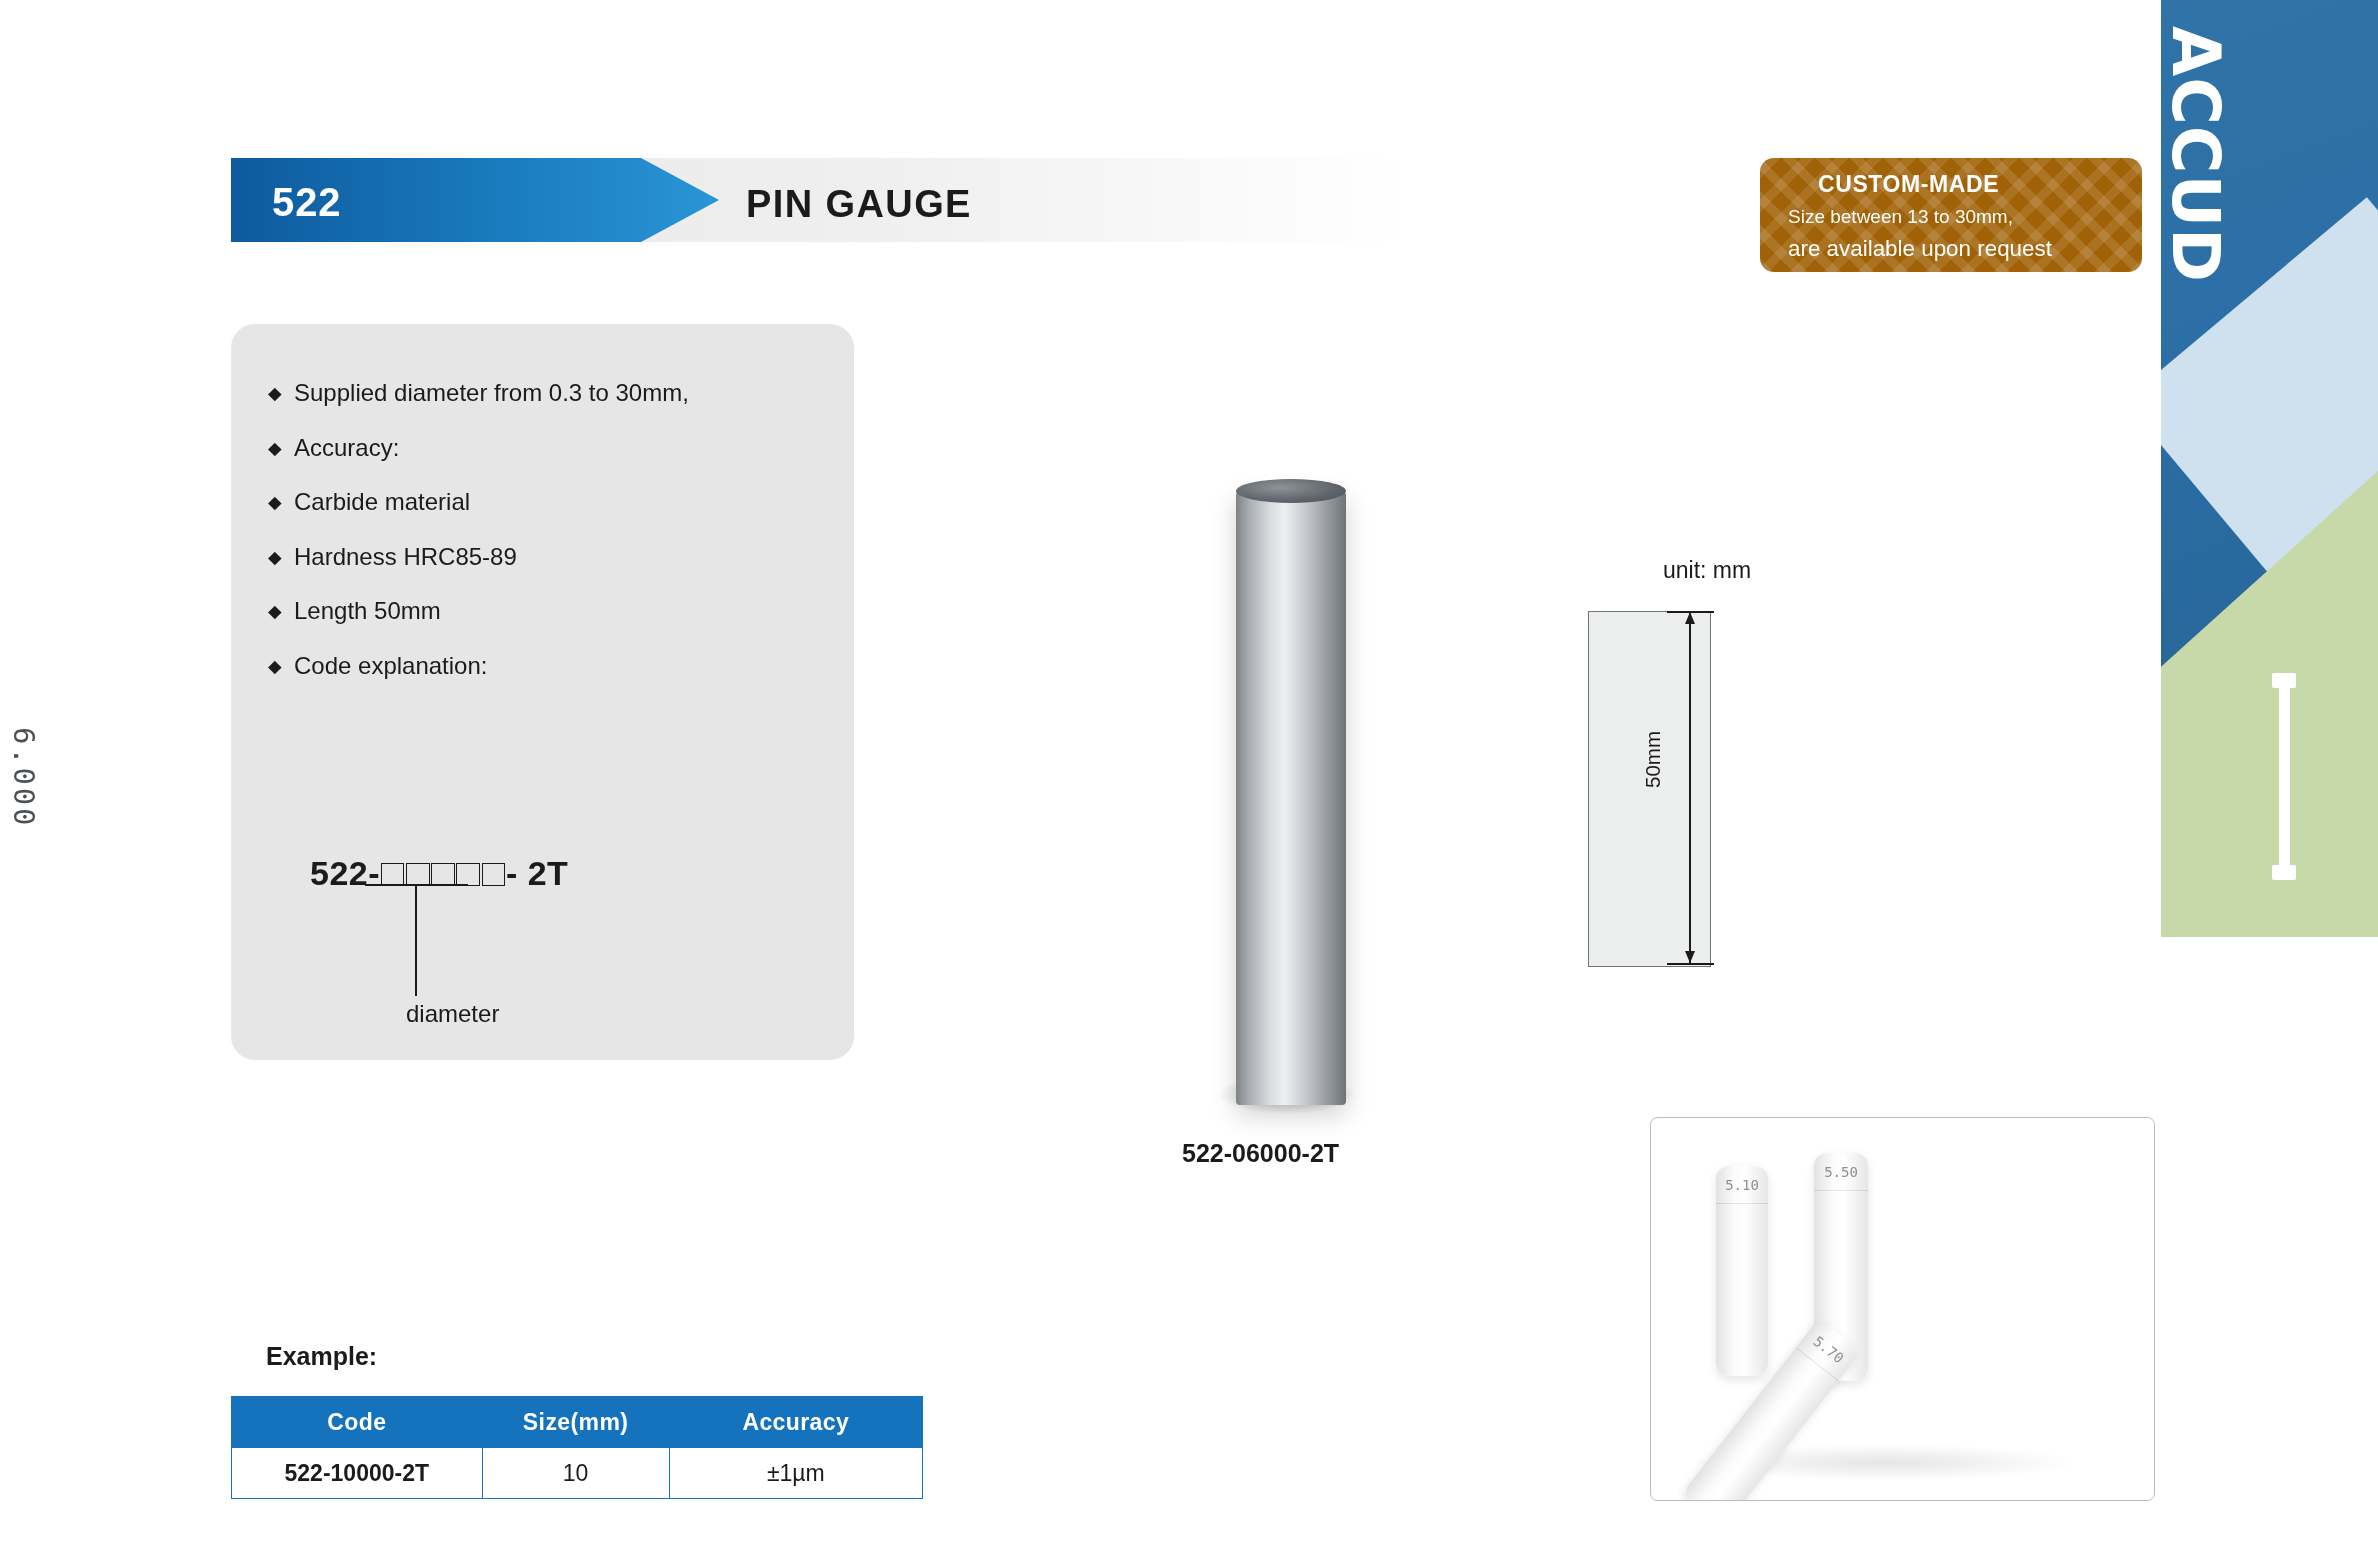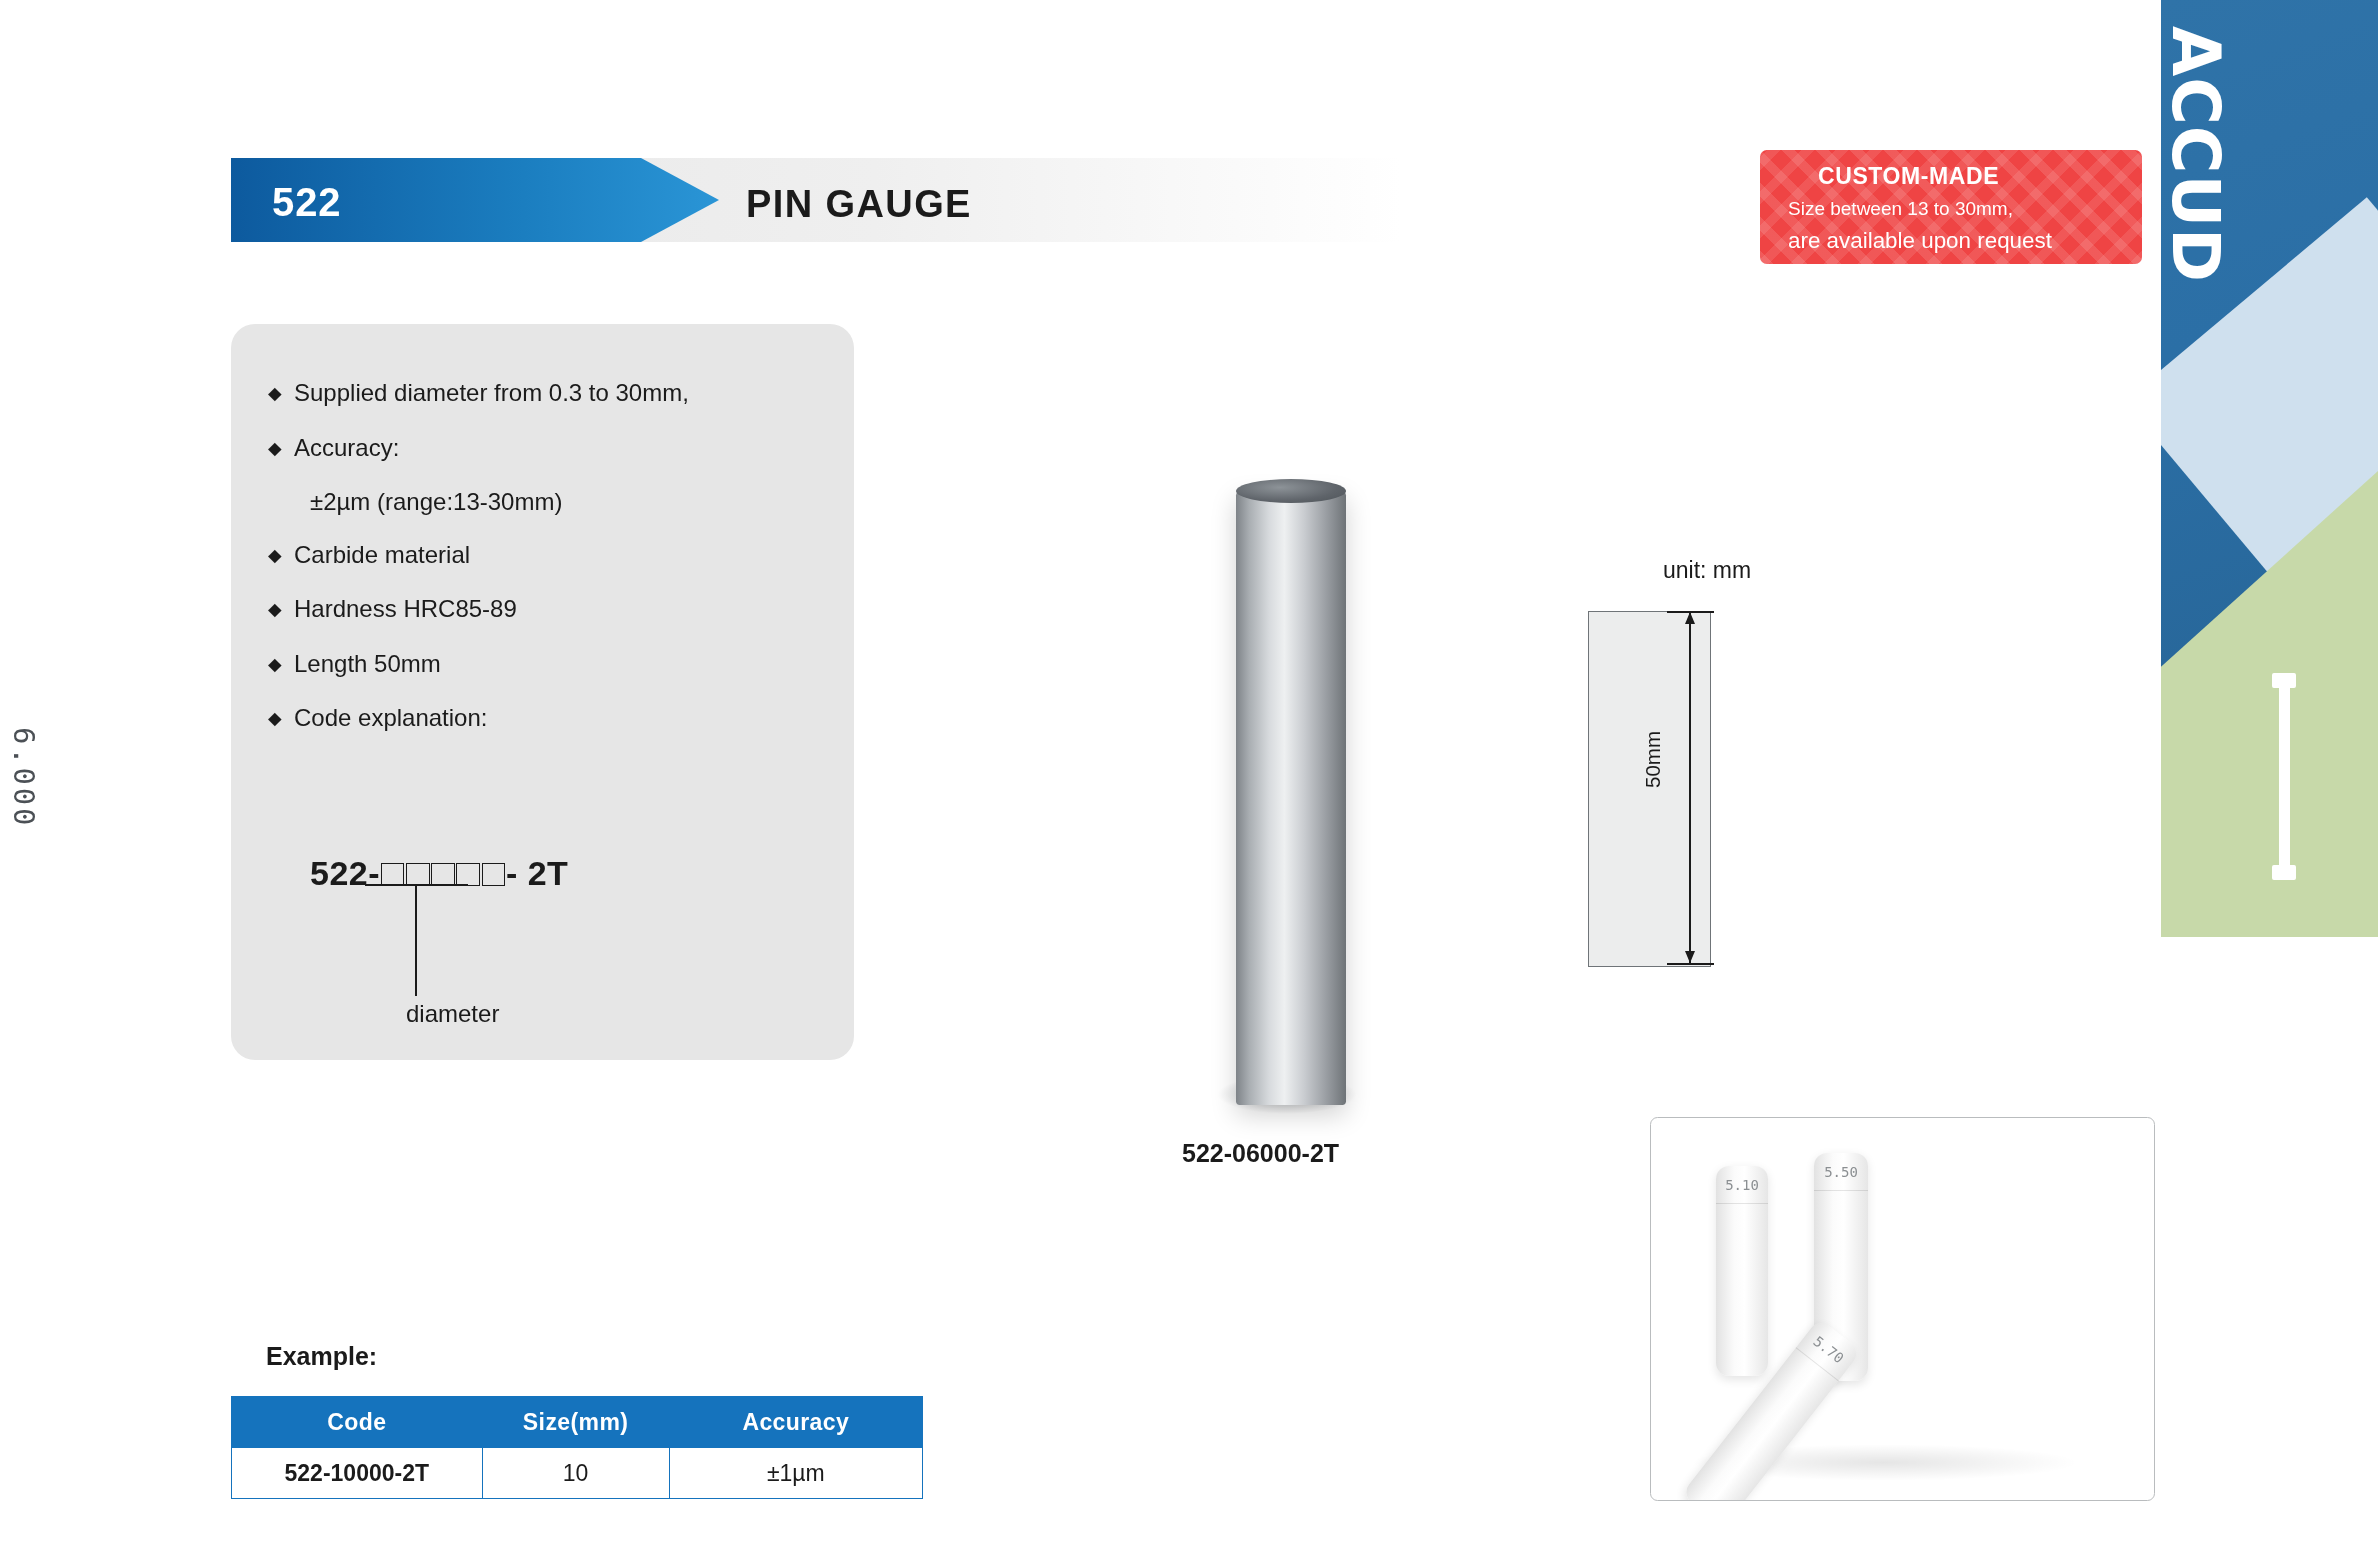--- a/index.html
+++ b/index.html
@@ -137,25 +137,25 @@
     font-size: 38px;
     font-weight: 700;
     color: #1b1b1b;
     letter-spacing: 1.4px;
   }
 
   
   .custom-badge {
     position: absolute;
     left: 1760px;
-    top: 150px;
+    top: 158px;
     width: 382px;
     height: 114px;
-    background: #ef4444;
-    border-radius: 7px;
+    background: #a16207;
+    border-radius: 14px;
     overflow: hidden;
   }
   .custom-badge .pattern {
     position: absolute;
     inset: 0;
     background:
       repeating-linear-gradient(45deg, rgba(255,255,255,0.12) 0 9.3px, rgba(255,255,255,0) 9.3px 24px),
       repeating-linear-gradient(-45deg, rgba(255,255,255,0.10) 0 9.3px, rgba(255,255,255,0) 9.3px 24px);
   }
   .custom-badge .title {
@@ -529,21 +529,20 @@
     <div class="feat-row">
       <span class="feat-bullet">◆</span>
       <span class="feat-text">Supplied diameter from 0.3 to 30mm,</span>
     </div>
 
     <div class="feat-row">
       <span class="feat-bullet">◆</span>
       <span class="feat-text">Accuracy:</span>
     </div>
 
-    <div class="feat-sub">±2µm (range:13-30mm)</div>
 
     <div class="feat-row">
       <span class="feat-bullet">◆</span>
       <span class="feat-text">Carbide material</span>
     </div>
 
     <div class="feat-row">
       <span class="feat-bullet">◆</span>
       <span class="feat-text">Hardness HRC85-89</span>
     </div>

